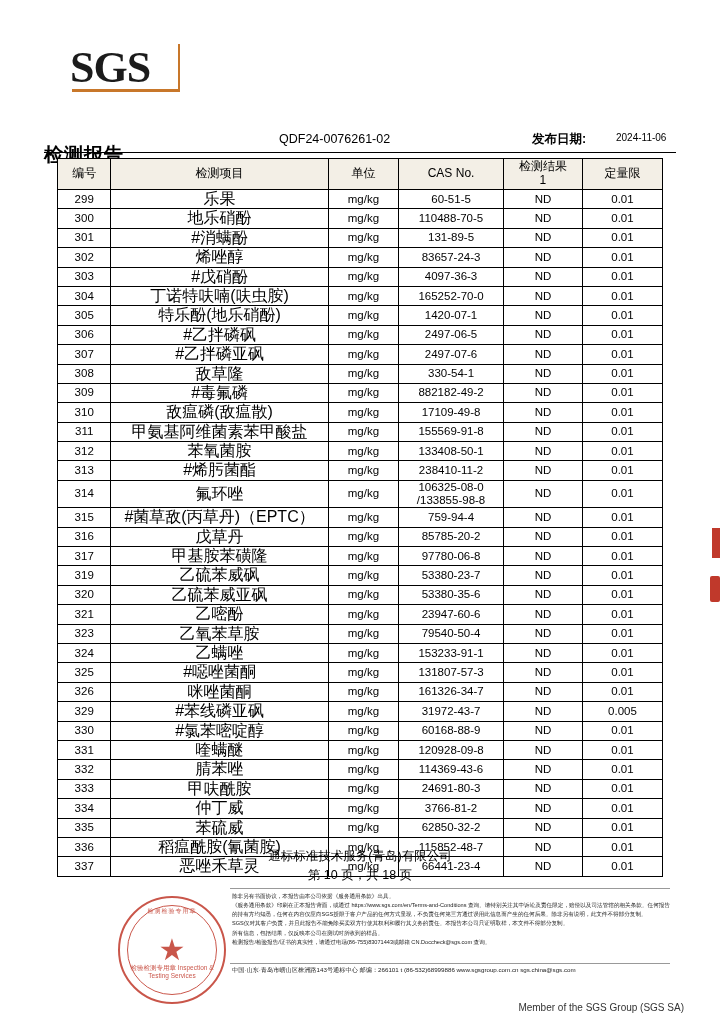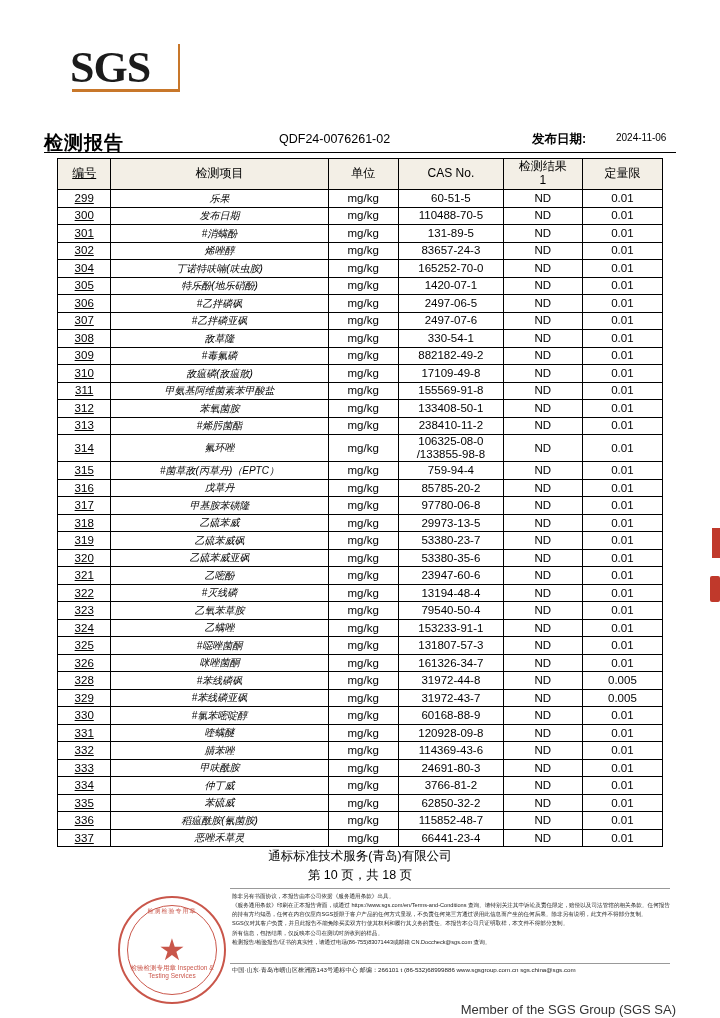--- a/index.html
+++ b/index.html
@@ -37,21 +37,21 @@
     position:absolute;
     left:178px;top:28px;
     width:2px;height:46px;
     background:#c8772a;
   }
   .hdr-row{
     position:absolute;left:44px;top:110px;width:632px;
     height:28px;
   }
   .report-title{
-    position:absolute;left:0;top:4px;
+    position:absolute;left:0;top:16px;
     font-size:19px;font-weight:bold;
     font-family:Liberation Serif, serif;
     letter-spacing:1px;
   }
   .report-no{
     position:absolute;left:235px;top:6px;
     font-size:12.5px;
   }
   .issue-label{
     position:absolute;left:488px;top:5px;
@@ -79,27 +79,27 @@
     padding:0;
     height:16.5px;
     line-height:1.15;
   }
   table.maintable thead th{
     background:#f3efe6;
     font-weight:normal;
     height:30px;
     font-size:12px;
   }
-  .c-no{width:53px;text-decoration:underline;}
+  .c-no{width:53px;}
   .c-item{width:219px;}
   .c-unit{width:70px;}
   .c-cas{width:105px;}
   .c-res{width:79px;}
   .c-lim{width:80px;}
-  td.item{font-size:10px;font-style:italic;}
+  td.item{font-size:16px;}
   td.tall{height:30px;}
   
   .company{
     position:absolute;left:0;top:832px;width:720px;
     text-align:center;font-size:12.5px;
   }
   .pageinfo{
     position:absolute;left:0;top:851px;width:720px;
     text-align:center;font-size:12.5px;
   }
@@ -114,22 +114,22 @@
   .legal p{margin:0 0 1px 0;}
   .addr-rule{
     position:absolute;left:230px;top:947px;width:440px;height:1px;background:#999;
   }
   .addr{
     position:absolute;left:232px;top:950px;width:438px;
     font-size:6.2px;color:#1b1b1b;
     display:flex;justify-content:space-between;
   }
   .member{
-    position:absolute;right:44px;top:986px;
-    font-size:13px;color:#333;
+    position:absolute;right:36px;top:986px;
+    font-size:10px;color:#333;
   }
   
   .stamp{
     position:absolute;left:118px;top:880px;
     width:104px;height:104px;
     border:2.5px solid #c0392b;
     border-radius:50%;
     opacity:.85;
   }
   .stamp .inner{
@@ -199,39 +199,47 @@
         <tr>
           <td class="c-no">299</td>
           <td class="c-item item">乐果</td>
           <td class="c-unit">mg/kg</td>
           <td class="c-cas">60-51-5</td>
           <td class="c-res">ND</td>
           <td class="c-lim">0.01</td>
         </tr>
         <tr>
           <td class="c-no">300</td>
-          <td class="c-item item">发布日期</td>
+          <td class="c-item item">地乐硝酚</td>
           <td class="c-unit">mg/kg</td>
           <td class="c-cas">110488-70-5</td>
           <td class="c-res">ND</td>
           <td class="c-lim">0.01</td>
         </tr>
         <tr>
           <td class="c-no">301</td>
           <td class="c-item item">#消螨酚</td>
           <td class="c-unit">mg/kg</td>
           <td class="c-cas">131-89-5</td>
           <td class="c-res">ND</td>
           <td class="c-lim">0.01</td>
         </tr>
         <tr>
           <td class="c-no">302</td>
           <td class="c-item item">烯唑醇</td>
           <td class="c-unit">mg/kg</td>
           <td class="c-cas">83657-24-3</td>
+          <td class="c-res">ND</td>
+          <td class="c-lim">0.01</td>
+        </tr>
+        <tr>
+          <td class="c-no">303</td>
+          <td class="c-item item">#戊硝酚</td>
+          <td class="c-unit">mg/kg</td>
+          <td class="c-cas">4097-36-3</td>
           <td class="c-res">ND</td>
           <td class="c-lim">0.01</td>
         </tr>
         <tr>
           <td class="c-no">304</td>
           <td class="c-item item">丁诺特呋喃(呋虫胺)</td>
           <td class="c-unit">mg/kg</td>
           <td class="c-cas">165252-70-0</td>
           <td class="c-res">ND</td>
           <td class="c-lim">0.01</td>
@@ -334,28 +342,20 @@
         </tr>
         <tr>
           <td class="c-no">317</td>
           <td class="c-item item">甲基胺苯磺隆</td>
           <td class="c-unit">mg/kg</td>
           <td class="c-cas">97780-06-8</td>
           <td class="c-res">ND</td>
           <td class="c-lim">0.01</td>
         </tr>
         <tr>
-          <td class="c-no">318</td>
-          <td class="c-item item">乙硫苯威</td>
-          <td class="c-unit">mg/kg</td>
-          <td class="c-cas">29973-13-5</td>
-          <td class="c-res">ND</td>
-          <td class="c-lim">0.01</td>
-        </tr>
-        <tr>
           <td class="c-no">319</td>
           <td class="c-item item">乙硫苯威砜</td>
           <td class="c-unit">mg/kg</td>
           <td class="c-cas">53380-23-7</td>
           <td class="c-res">ND</td>
           <td class="c-lim">0.01</td>
         </tr>
         <tr>
           <td class="c-no">320</td>
           <td class="c-item item">乙硫苯威亚砜</td>
@@ -366,28 +366,20 @@
         </tr>
         <tr>
           <td class="c-no">321</td>
           <td class="c-item item">乙嘧酚</td>
           <td class="c-unit">mg/kg</td>
           <td class="c-cas">23947-60-6</td>
           <td class="c-res">ND</td>
           <td class="c-lim">0.01</td>
         </tr>
         <tr>
-          <td class="c-no">322</td>
-          <td class="c-item item">#灭线磷</td>
-          <td class="c-unit">mg/kg</td>
-          <td class="c-cas">13194-48-4</td>
-          <td class="c-res">ND</td>
-          <td class="c-lim">0.01</td>
-        </tr>
-        <tr>
           <td class="c-no">323</td>
           <td class="c-item item">乙氧苯草胺</td>
           <td class="c-unit">mg/kg</td>
           <td class="c-cas">79540-50-4</td>
           <td class="c-res">ND</td>
           <td class="c-lim">0.01</td>
         </tr>
         <tr>
           <td class="c-no">324</td>
           <td class="c-item item">乙螨唑</td>
@@ -404,28 +396,20 @@
           <td class="c-res">ND</td>
           <td class="c-lim">0.01</td>
         </tr>
         <tr>
           <td class="c-no">326</td>
           <td class="c-item item">咪唑菌酮</td>
           <td class="c-unit">mg/kg</td>
           <td class="c-cas">161326-34-7</td>
           <td class="c-res">ND</td>
           <td class="c-lim">0.01</td>
-        </tr>
-        <tr>
-          <td class="c-no">328</td>
-          <td class="c-item item">#苯线磷砜</td>
-          <td class="c-unit">mg/kg</td>
-          <td class="c-cas">31972-44-8</td>
-          <td class="c-res">ND</td>
-          <td class="c-lim">0.005</td>
         </tr>
         <tr>
           <td class="c-no">329</td>
           <td class="c-item item">#苯线磷亚砜</td>
           <td class="c-unit">mg/kg</td>
           <td class="c-cas">31972-43-7</td>
           <td class="c-res">ND</td>
           <td class="c-lim">0.005</td>
         </tr>
         <tr>

